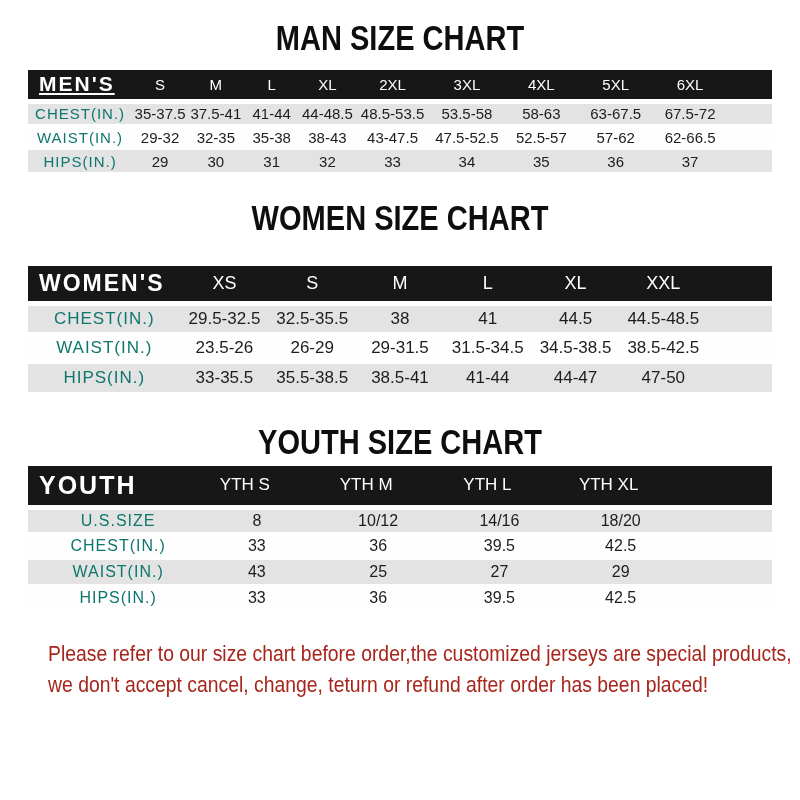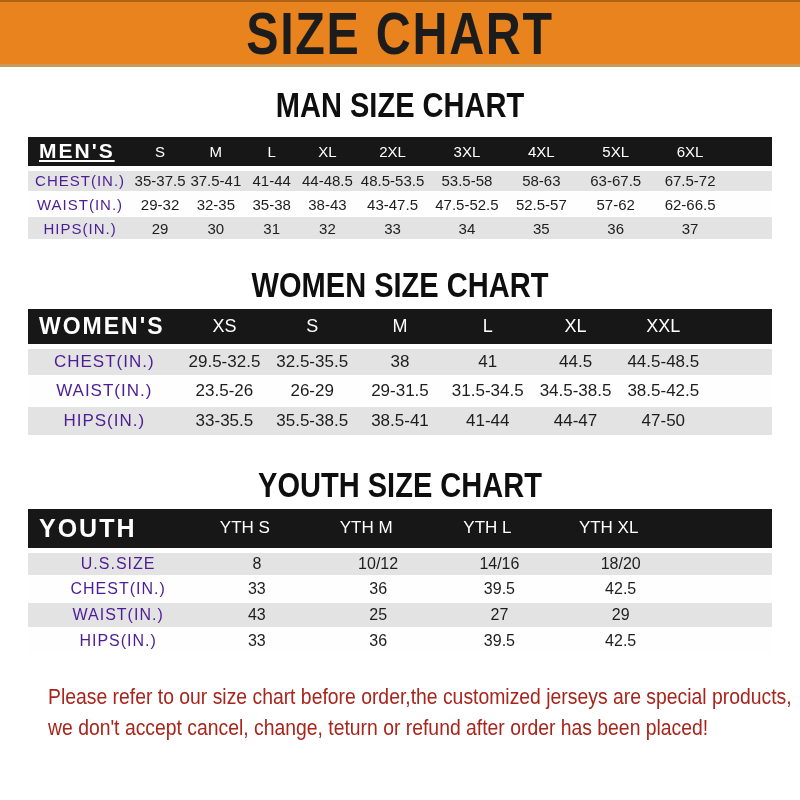--- a/index.html
+++ b/index.html
@@ -29,37 +29,37 @@
   }
   #men-section    .section-heading { margin-top: 20px; }
   #women-section  .section-heading { margin-top: 26px; }
   #youth-section  .section-heading { margin-top: 30px; }
 
   
   table.size-table {
     width: 744px; margin: 12px auto 0;
     border-collapse: collapse; table-layout: fixed;
   }
-  #women-section table.size-table { margin-top: 4px; }
+  #women-section table.size-table { margin-top: 28px; }
   #youth-section table.size-table { margin-top: 4px; }
 
   .size-table thead th {
     background: var(--bar-bg, #171717); color: #fff;
     border-bottom: 5px solid #fff;
     font-weight: normal; text-align: center; vertical-align: middle;
   }
   .size-table thead th.label-head {
     text-align: left; padding-left: 11px; font-weight: bold; letter-spacing: 2px;
   }
   .size-table tbody td {
     text-align: center; vertical-align: middle;
     border-bottom: 2px solid #fff; background: #fefefe;
   }
   .size-table tbody tr.shade td { background: var(--shade, #e3e3e3); }
-  .size-table td.row-label { letter-spacing: 1px; color: #4c1d95; }
+  .size-table td.row-label { letter-spacing: 1px; color: #0f766e; }
 
   
   .men thead th { height: 31px; font-size: 15px; }
   .men thead th.label-head { font-size: 21px; }
   .men tbody td { height: 24px; font-size: 15px; }
   .men th:first-child { width: 14%; text-decoration: underline; }
   .men th:nth-child(n+2):nth-child(-n+5) { width: 7.5%; }
   .men th:nth-child(n+6):nth-child(-n+10) { width: 10%; }
   .men th:last-child { width: 6%; }
 
@@ -87,23 +87,20 @@
   .footer-note p {
     font-size: 22px; line-height: 31px; white-space: nowrap;
     transform: scaleX(.88); transform-origin: 0 50%;
   }
 </style>
 </head>
 <body>
 
 <div>
 
-  <header class="banner">
-    <h1>SIZE CHART</h1>
-  </header>
 
   <section id="men-section">
     <h2 class="section-heading">MAN SIZE CHART</h2>
     <table class="size-table men">
         <thead>
           <tr>
             <th class="label-head">MEN'S</th>
             <th class="col-head">S</th>
             <th class="col-head">M</th>
             <th class="col-head">L</th>

